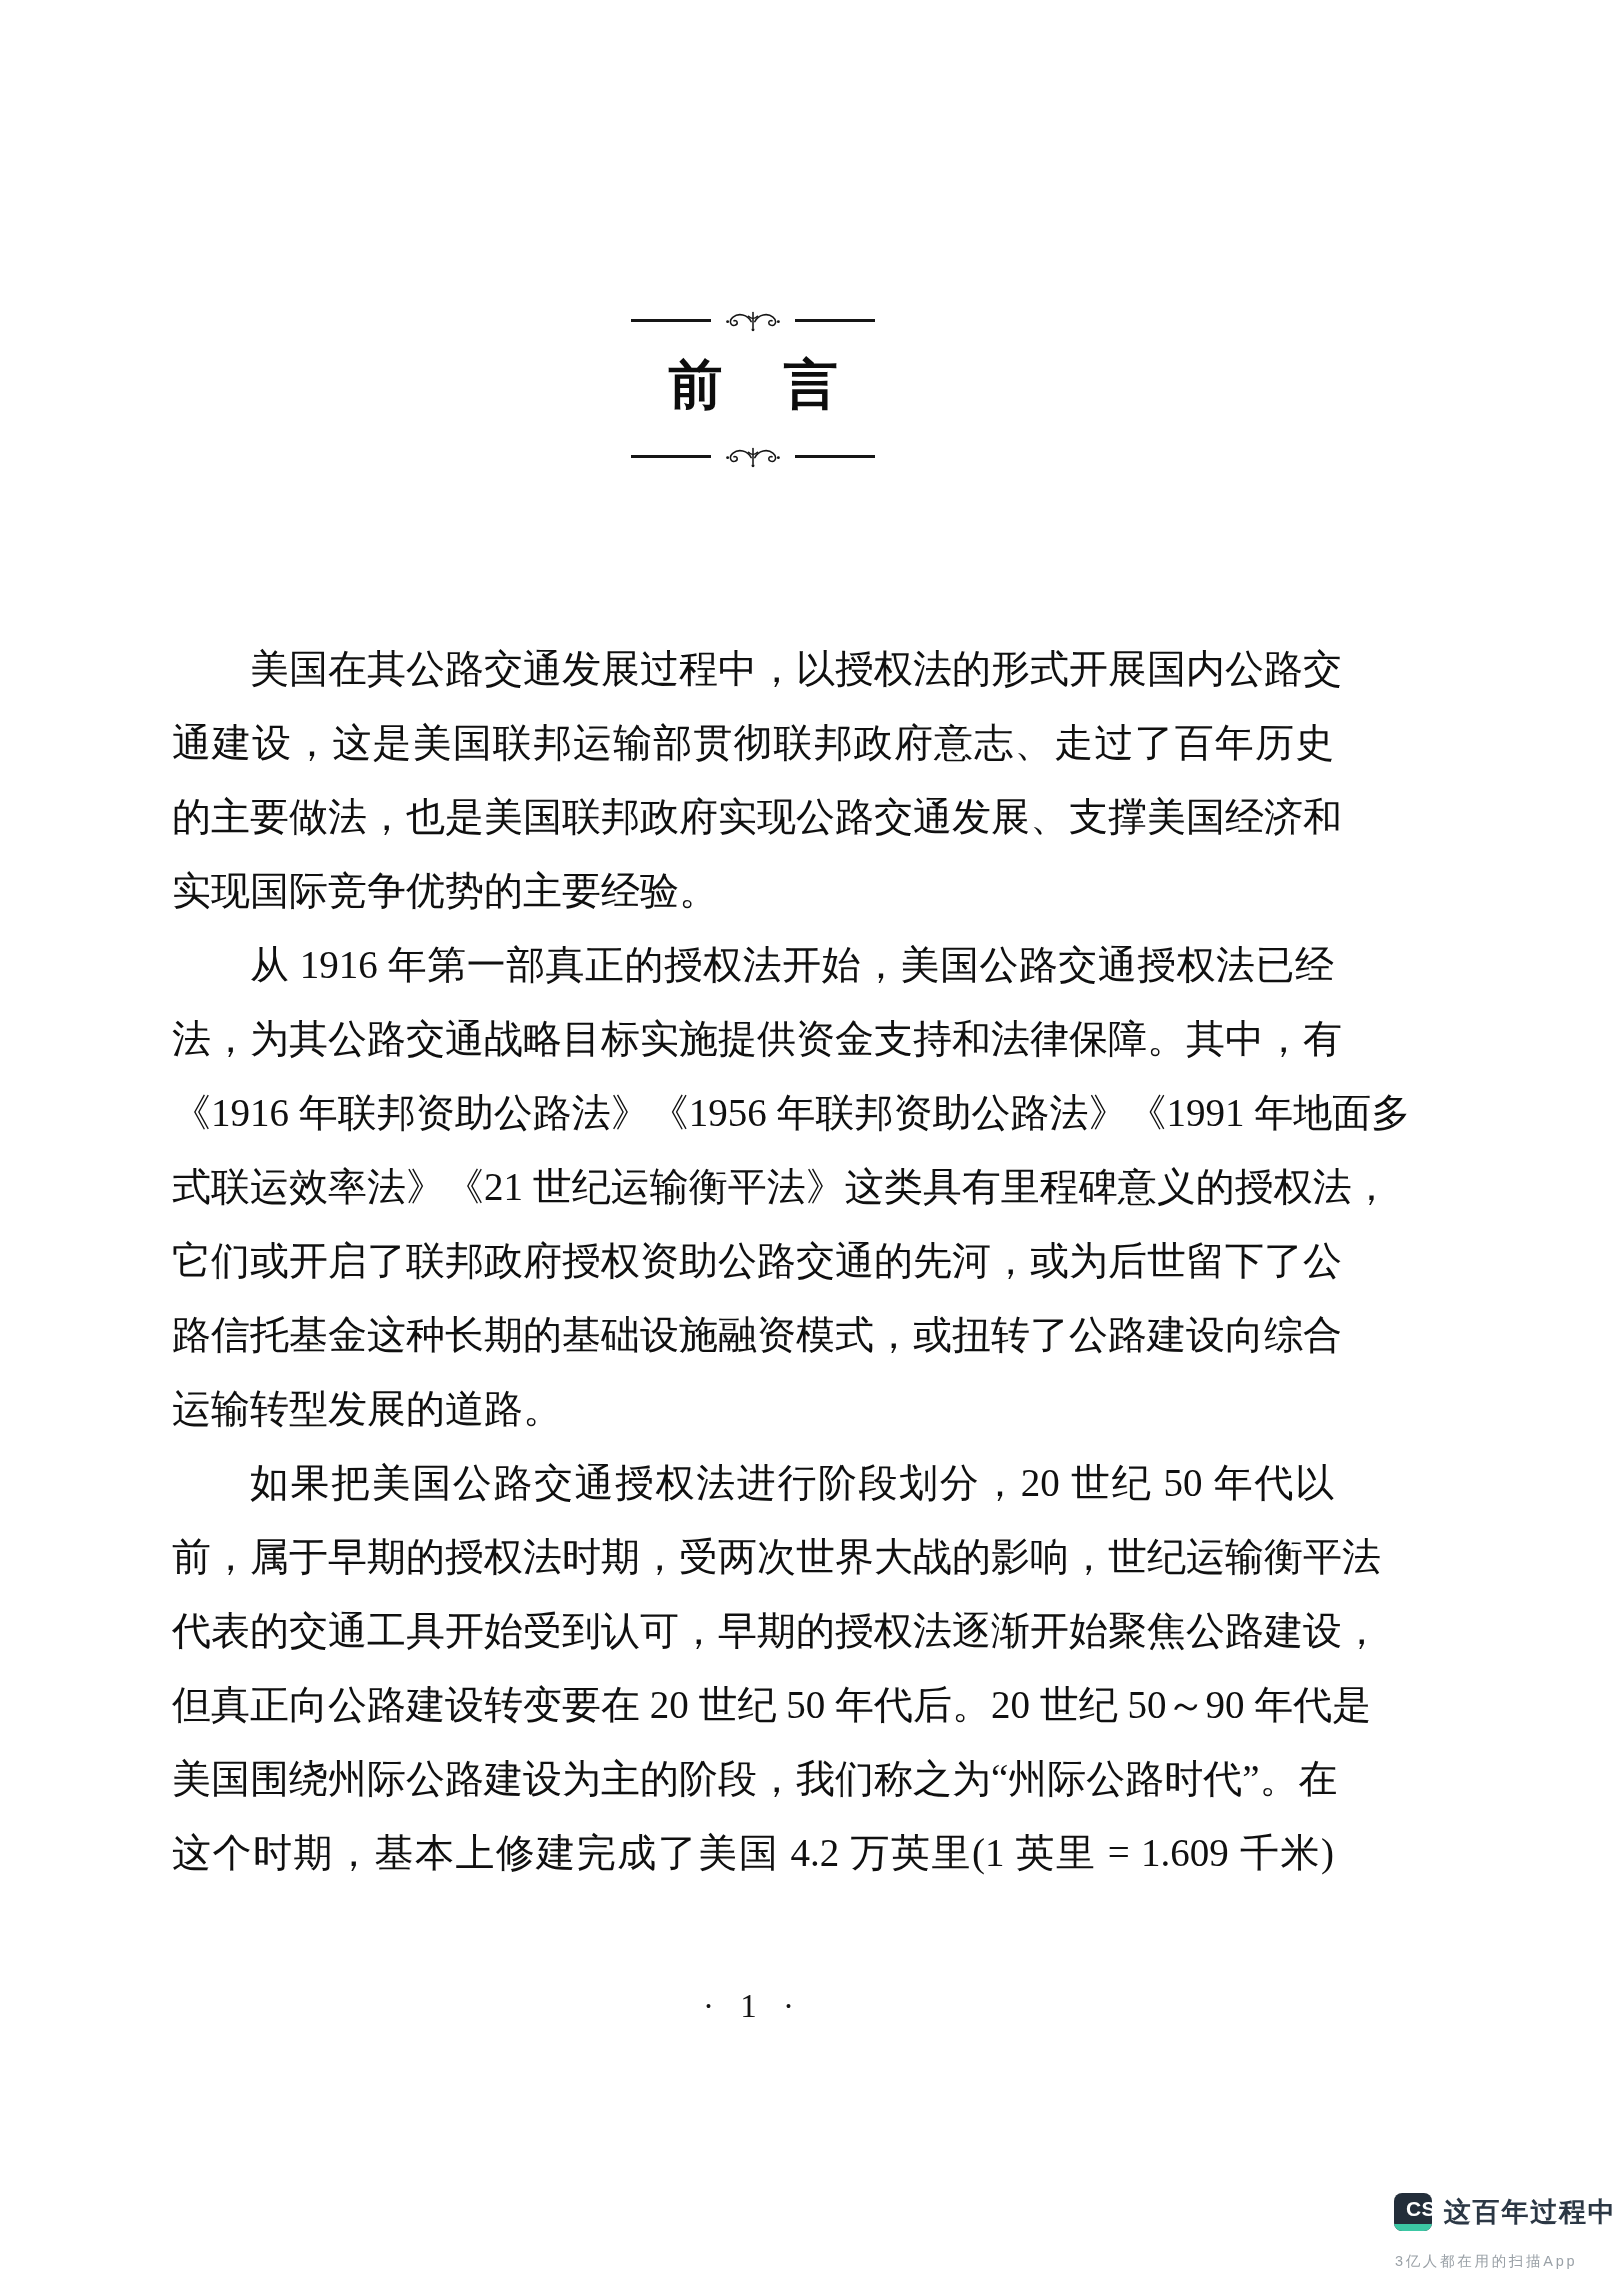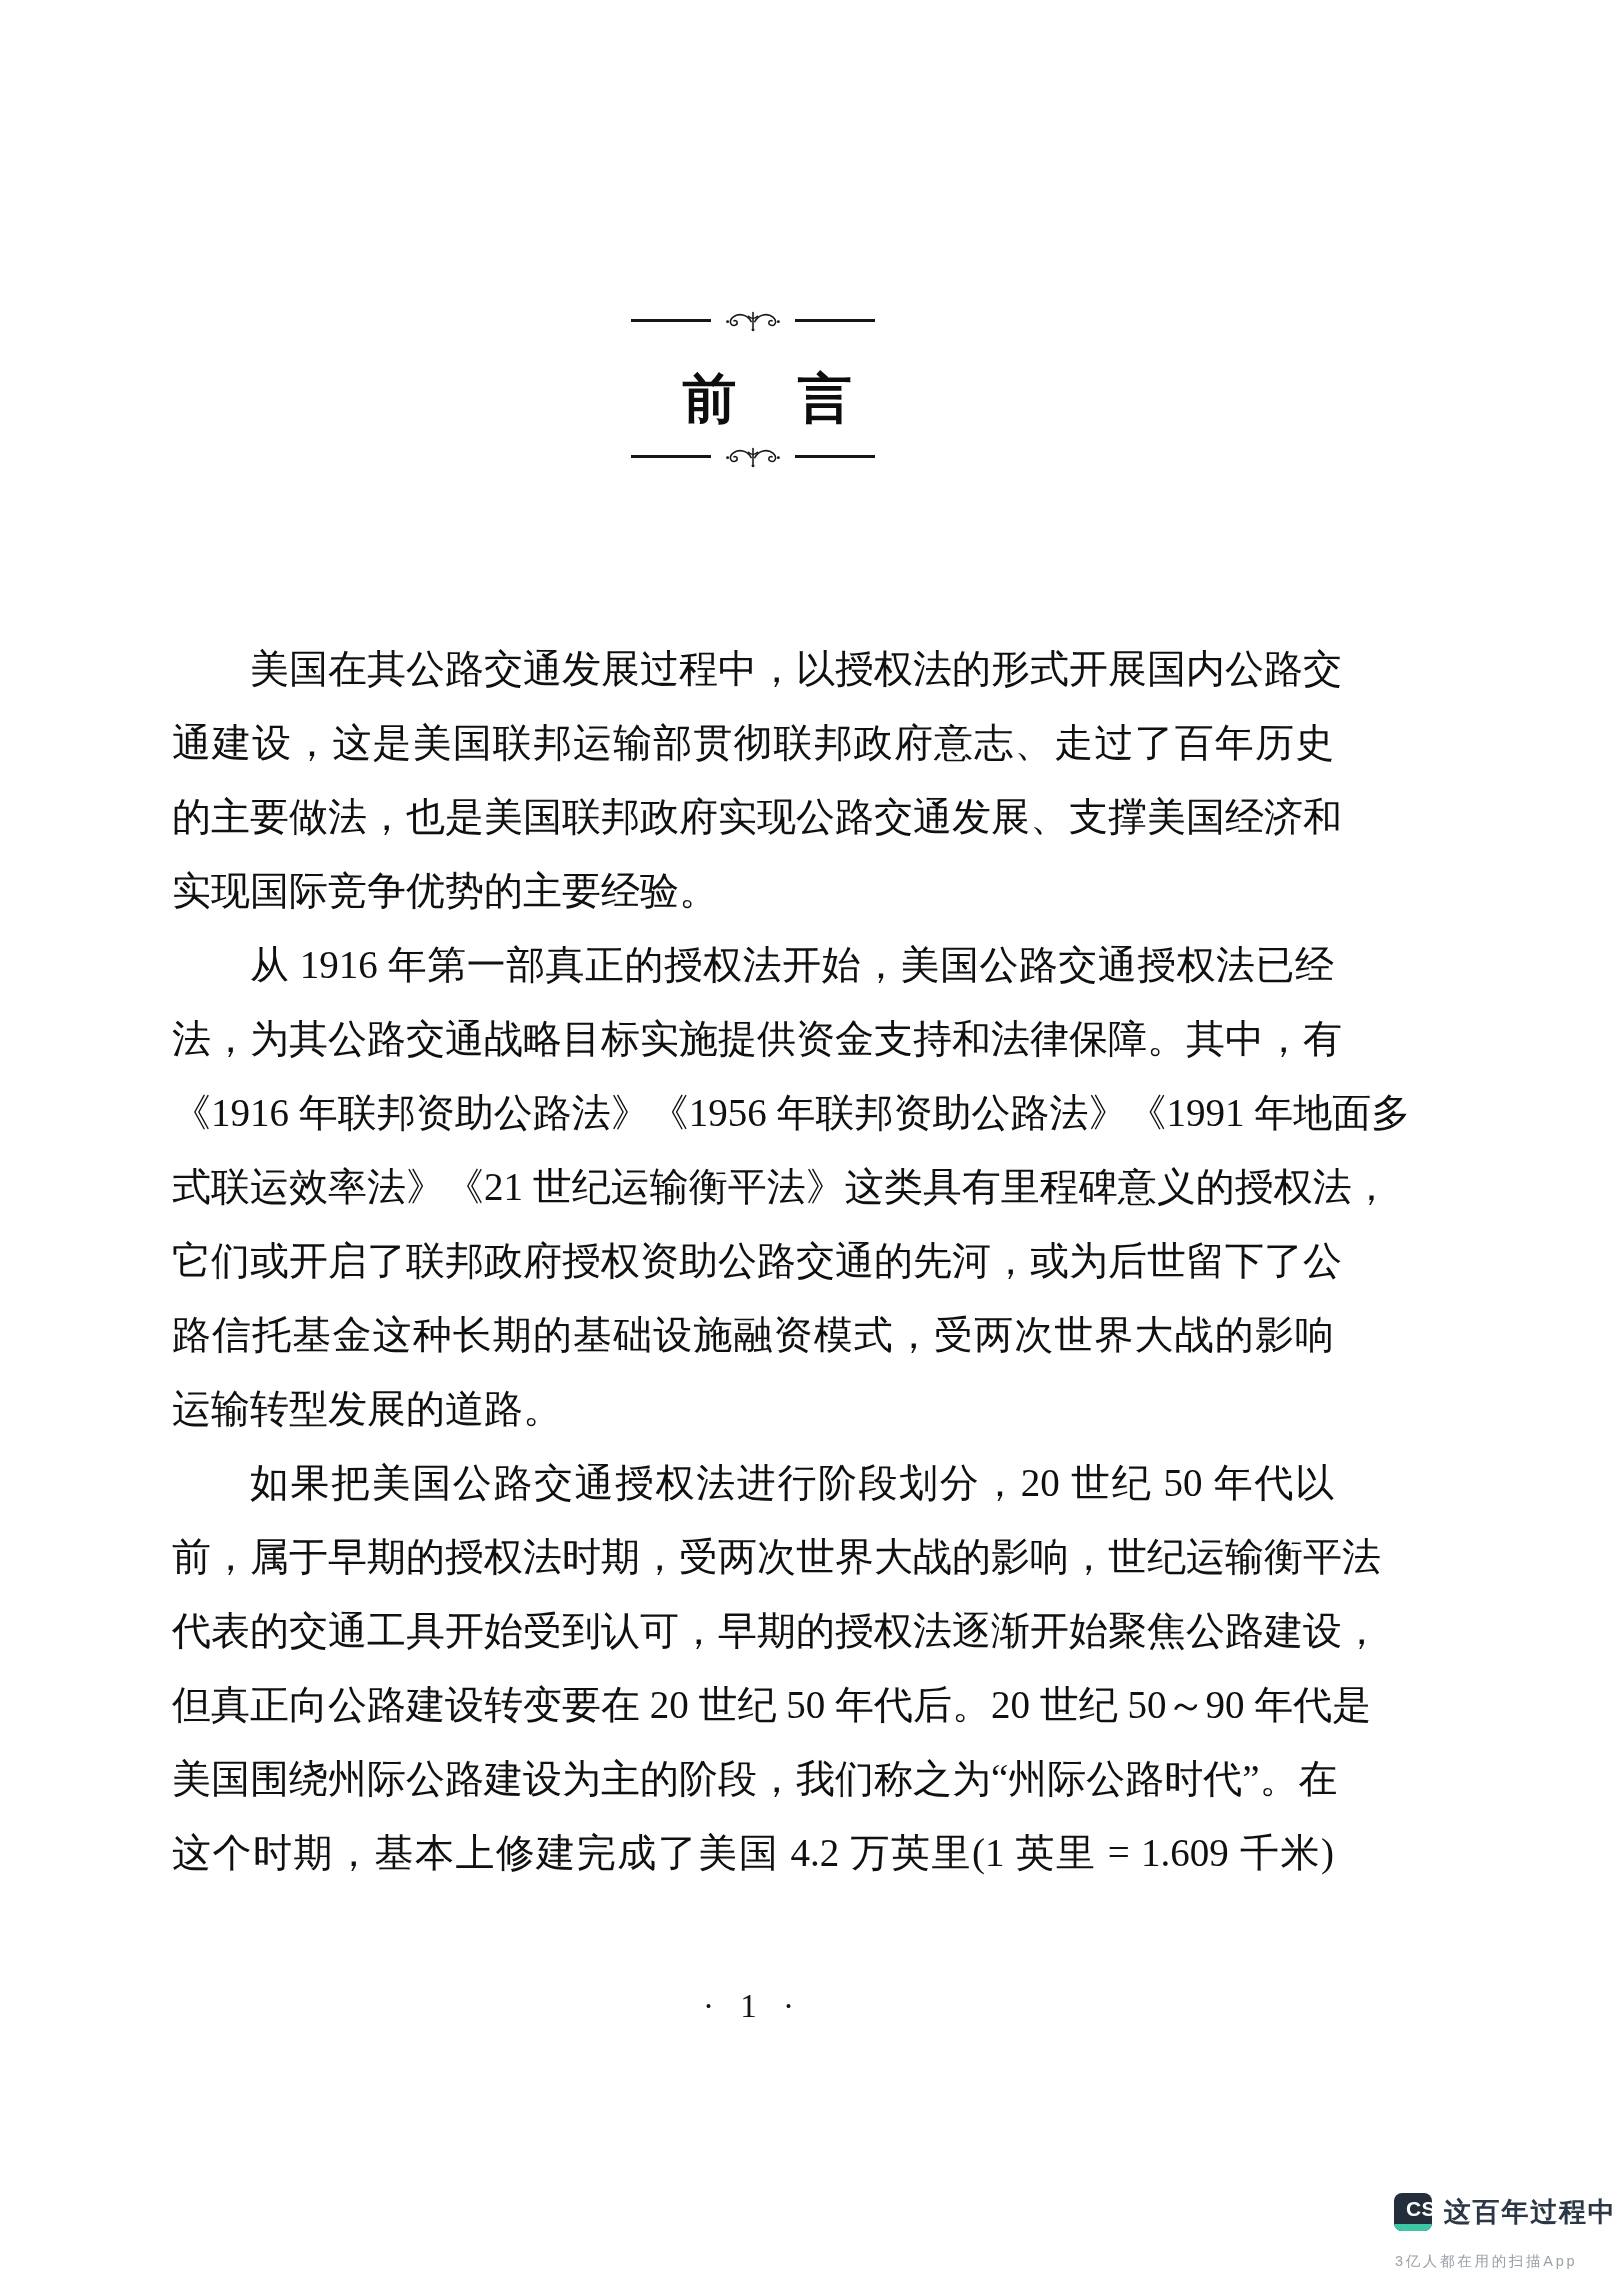--- a/index.html
+++ b/index.html
@@ -15,21 +15,21 @@
   .rule-row{
     position:absolute;left:172px;width:1162px;
     display:flex;justify-content:center;align-items:center;gap:12.7px;
   }
   .rule-row.top{top:309px;}
   .rule-row.bottom{top:445px;}
   .rule-seg{width:80px;height:2.7px;background:#161616;}
   .flourish{width:58px;height:23.5px;display:block;}
   .page-title{
     position:absolute;left:172px;width:1162px;top:351px;
-    margin:16px;text-align:center;
+    margin:2px;text-align:center;
     font-family:"Liberation Sans",sans-serif;
     font-size:54px;line-height:62px;font-weight:bold;
     color:#0d0d0d;letter-spacing:3.6px;
   }
   
   .body-text{
     position:absolute;left:172px;top:632px;width:1162px;
     font-size:39px;line-height:74px;color:#101010;
   }
   .line{
@@ -117,21 +117,21 @@
   <main class="body-text">
     <p class="line para-start">美国在其公路交通发展过程中，以授权法的形式开展国内公路交</p>
     <p class="line">通建设，这是美国联邦运输部贯彻联邦政府意志、走过了百年历史</p>
     <p class="line">的主要做法，也是美国联邦政府实现公路交通发展、支撑美国经济和</p>
     <p class="line para-end">实现国际竞争优势的主要经验。</p>
     <p class="line para-start">从 1916 年第一部真正的授权法开始，美国公路交通授权法已经</p>
     <p class="line">法，为其公路交通战略目标实施提供资金支持和法律保障。其中，有</p>
     <p class="line">《1916 年联邦资助公路法》《1956 年联邦资助公路法》《1991 年地面多</p>
     <p class="line">式联运效率法》《21 世纪运输衡平法》这类具有里程碑意义的授权法，</p>
     <p class="line">它们或开启了联邦政府授权资助公路交通的先河，或为后世留下了公</p>
-    <p class="line">路信托基金这种长期的基础设施融资模式，受两次世界大战的影响</p>
+    <p class="line">路信托基金这种长期的基础设施融资模式，或扭转了公路建设向综合</p>
     <p class="line para-end">运输转型发展的道路。</p>
     <p class="line para-start">如果把美国公路交通授权法进行阶段划分，20 世纪 50 年代以</p>
     <p class="line">前，属于早期的授权法时期，受两次世界大战的影响，世纪运输衡平法</p>
     <p class="line">代表的交通工具开始受到认可，早期的授权法逐渐开始聚焦公路建设，</p>
     <p class="line">但真正向公路建设转变要在 20 世纪 50 年代后。20 世纪 50～90 年代是</p>
     <p class="line">美国围绕州际公路建设为主的阶段，我们称之为“州际公路时代”。在</p>
     <p class="line">这个时期，基本上修建完成了美国 4.2 万英里(1 英里 = 1.609 千米)</p>
   </main>
 
   <div class="page-number">· 1 ·</div>

